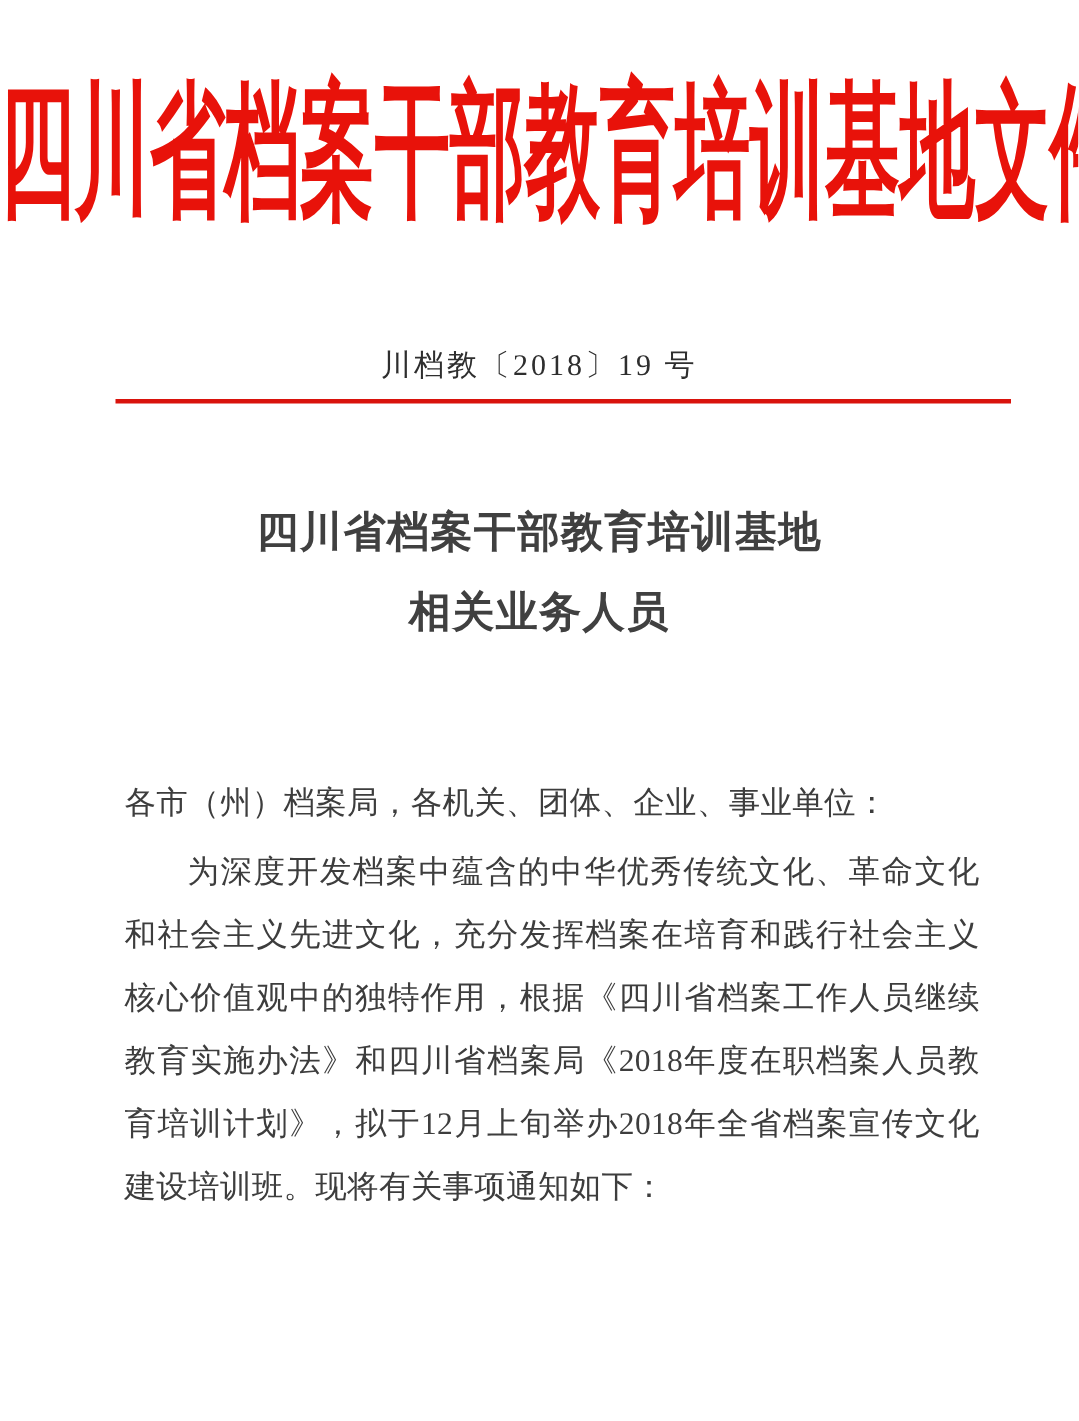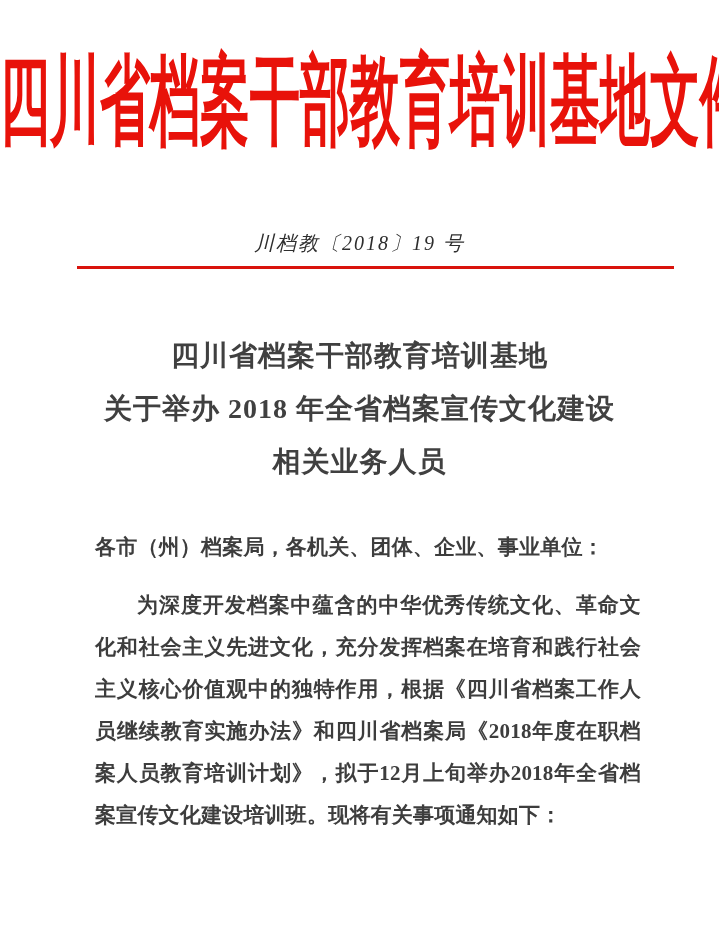--- a/index.html
+++ b/index.html
@@ -36,21 +36,20 @@
   
   .doc-number {
     position: absolute;
     top: 230px;
     left: 0;
     width: 100%;
     text-align: center;
     font-size: 20px;
     letter-spacing: 2px;
     color: #2e2e2e;
-    font-style: italic;
   }
 
   
   .red-rule {
     position: absolute;
     top: 266px;
     left: 77px;
     width: 597px;
     height: 3px;
     background: #d9130c;
@@ -76,23 +75,22 @@
     top: 510px;
     left: 79px;
     width: 578px;
     font-size: 21px;
     line-height: 42px;
     color: #3d3d3d;
     text-align: justify;
     letter-spacing: 0.2px;
   }
   .doc-body p {
-    margin: 16px;
+    margin: 4px;
     padding: 0;
-    font-weight: bold;
   }
   .salutation {
     text-indent: 0;
   }
   .para {
     text-indent: 2em;
   }
   .section-heading {
     text-indent: 2em;
     font-weight: bold;
@@ -107,21 +105,20 @@
 <div class="page">
 
   <div class="letterhead-title">四川省档案干部教育培训基地文件</div>
 
   <div class="doc-number">川档教〔2018〕19 号</div>
 
   <div class="red-rule"></div>
 
   <div class="title-block">
     <div>四川省档案干部教育培训基地</div>
-    <div>关于举办 2018 年全省档案宣传文化建设</div>
     <div>相关业务人员</div>
   </div>
 
   <div class="doc-body">
     <p class="salutation">各市（州）档案局，各机关、团体、企业、事业单位：</p>
     <p class="para">为深度开发档案中蕴含的中华优秀传统文化、革命文化和社会主义先进文化，充分发挥档案在培育和践行社会主义核心价值观中的独特作用，根据《四川省档案工作人员继续教育实施办法》和四川省档案局《2018年度在职档案人员教育培训计划》，拟于12月上旬举办2018年全省档案宣传文化建设培训班。现将有关事项通知如下：</p>
   </div>
 
 </div>
 

